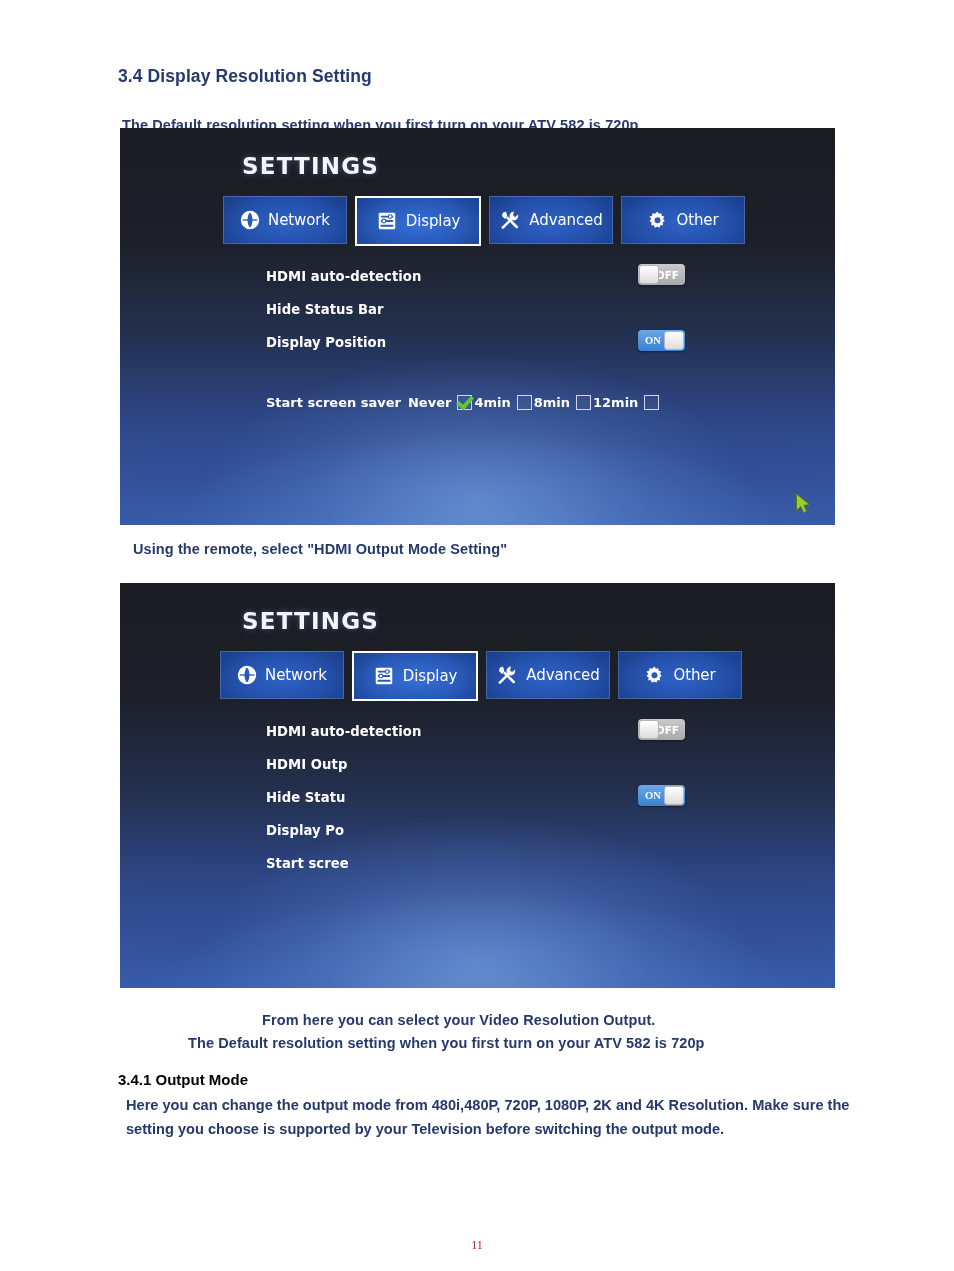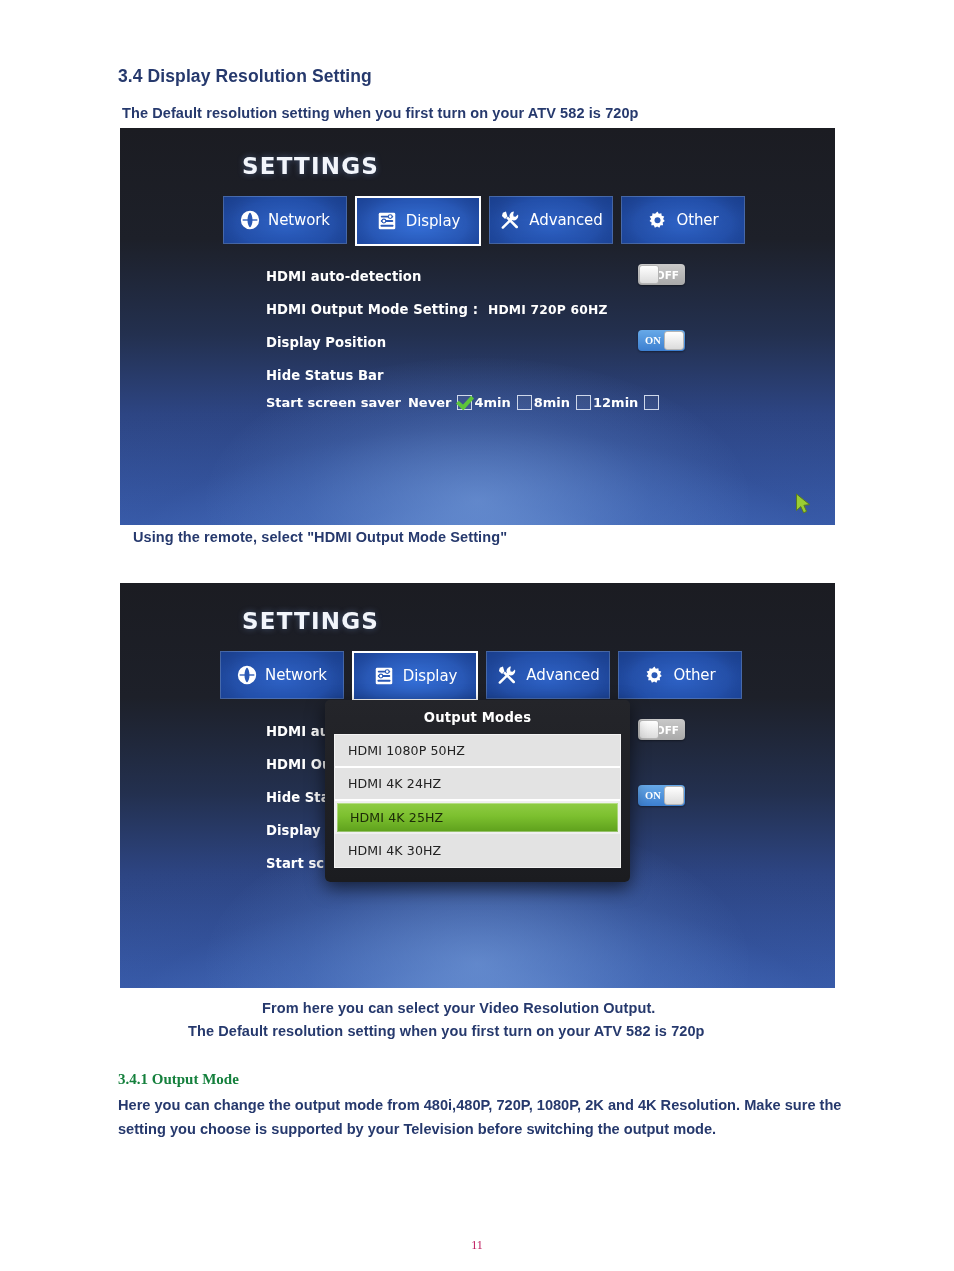--- a/index.html
+++ b/index.html
@@ -26,38 +26,38 @@
     letter-spacing: 0.1px;
     color: #26396d;
   }
   .doc-line {
     position: absolute;
     font-size: 14.5px;
     font-weight: bold;
     color: #26396d;
     letter-spacing: 0.1px;
     white-space: nowrap;
+    margin-top: 12px;
   }
   .caption-1 { left: 122px; top: 105px; }
   .caption-2 { left: 133px; top: 529px; }
   .caption-3 { left: 262px; top: 1000px; }
   .caption-4 { left: 188px; top: 1023px; }
 
   .doc-h3 {
     position: absolute;
     left: 118px;
     top: 1071px;
     font-size: 15px;
     font-weight: bold;
-    color: #15803d;
-    font-family: Liberation Serif, serif;
+    color: #000000;
   }
   .body-para {
     position: absolute;
-    left: 118px;
+    left: 126px;
     top: 1094px;
     width: 760px;
     font-size: 14.6px;
     font-weight: bold;
     line-height: 23.5px;
     color: #26396d;
   }
   .page-num {
     position: absolute;
     left: 0;
@@ -349,28 +349,24 @@
       </span>
       <span class="tlabel">Other</span>
     </div>
   </div>
 
   <div class="opt-list" style="left:146px; top:132px; width:430px;">
     <div class="opt-row">
       <span>HDMI auto-detection</span>
     </div>
     <div class="opt-row">
-      <span>HDMI Output Mode Setting :</span>
-      <span class="opt-val">HDMI 720P 60HZ</span>
+      <span>Hide Status Bar</span>
     </div>
     <div class="opt-row">
       <span>Display Position</span>
-    </div>
-    <div class="opt-row">
-      <span>Hide Status Bar</span>
     </div>
   </div>
 
   <div class="toggle off" style="left:518px; top:136px;">
     <span class="knob"></span>
     <span>OFF</span>
   </div>
 
   <div class="toggle on" style="left:518px; top:202px;">
     <span>ON</span>
@@ -487,37 +483,20 @@
   <div class="toggle off" style="left:518px; top:136px;">
     <span class="knob"></span>
     <span>OFF</span>
   </div>
 
   <div class="toggle on" style="left:518px; top:202px;">
     <span>ON</span>
     <span class="knob"></span>
   </div>
 
-  <div class="dialog" style="left:205px; top:117px; width:305px;">
-    <div class="dialog-title">Output Modes</div>
-    <div class="dialog-list">
-      <div class="mode-item">
-        <span>HDMI 1080P 50HZ</span>
-      </div>
-      <div class="mode-item">
-        <span>HDMI 4K 24HZ</span>
-      </div>
-      <div class="mode-item selected">
-        <span>HDMI 4K 25HZ</span>
-      </div>
-      <div class="mode-item">
-        <span>HDMI 4K 30HZ</span>
-      </div>
-    </div>
-  </div>
 </div>
 
 <div class="doc-line caption-3">From here you can select your Video Resolution Output.</div>
 <div class="doc-line caption-4">The Default resolution setting when you first turn on your ATV 582 is 720p</div>
 
 <div class="doc-h3">3.4.1 Output Mode</div>
 <div class="body-para">Here you can change the output mode from 480i,480P, 720P, 1080P, 2K and 4K Resolution. Make sure the setting you choose is supported by your Television before switching the output mode.</div>
 
 <div class="page-num">11</div>
 

